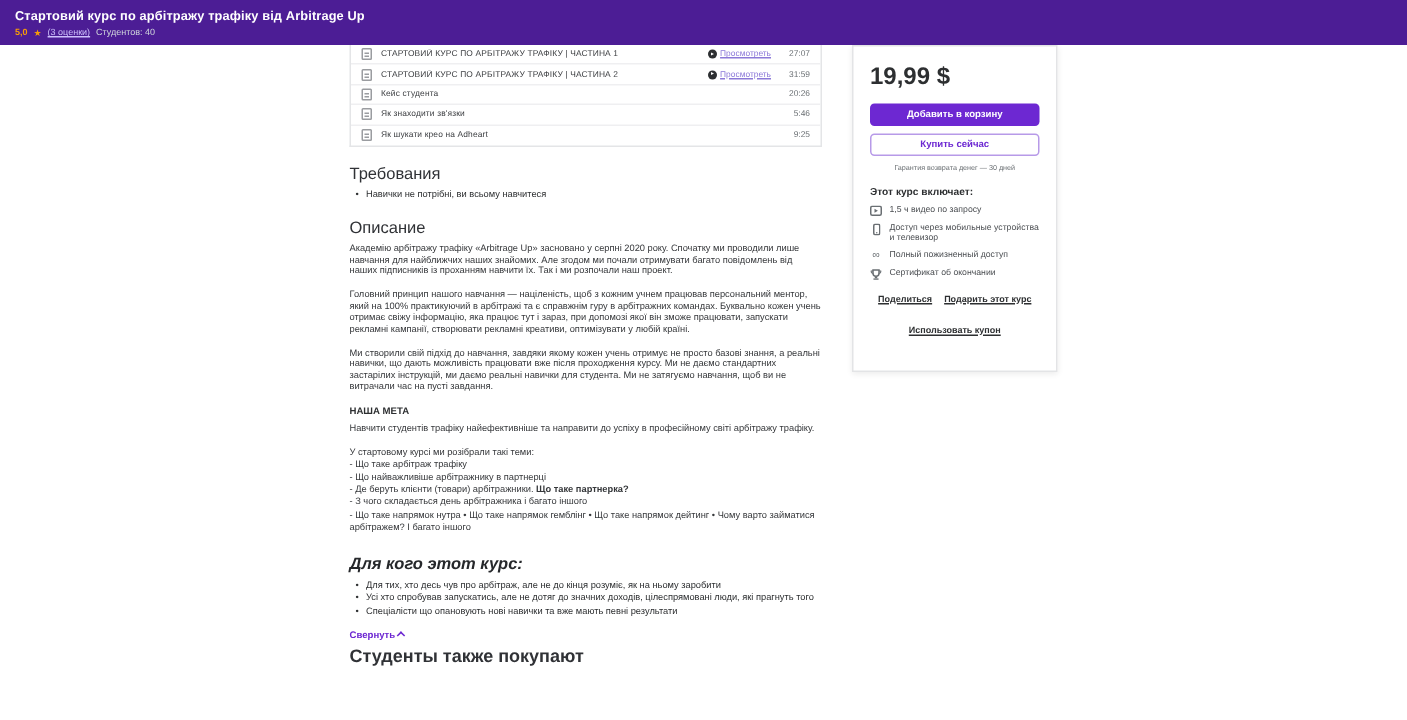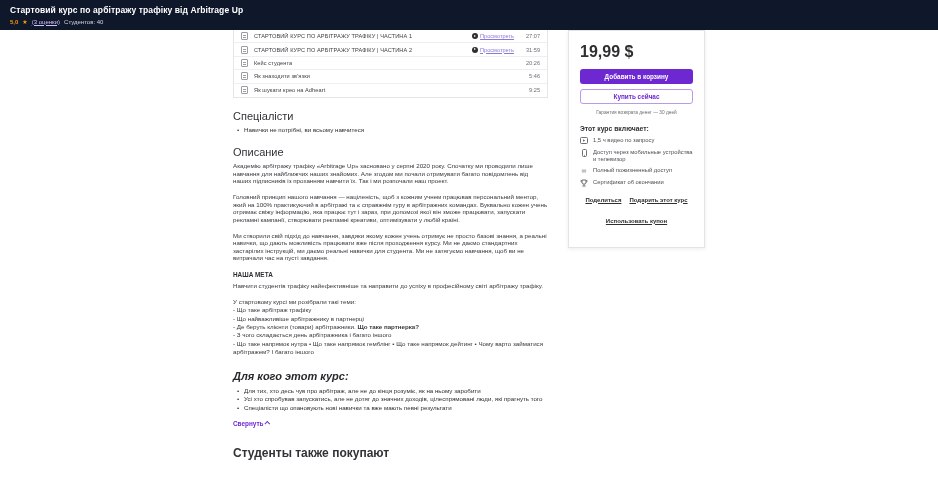--- a/index.html
+++ b/index.html
@@ -1,21 +1,21 @@
 <!DOCTYPE html>
 <html><head>
 <meta charset="utf-8">
 <style>
   * { margin:0; padding:0; box-sizing:border-box; }
   html,body { width:938px; height:480px; background:#fff; overflow:hidden;
     font-family:"Liberation Sans", sans-serif; color:#2d2f31; }
 
   
   .topbar { position:absolute; left:0; top:0; width:938px; height:30px;
-    background:#0f172a; color:#fff; padding:5px 10px 0 10px; z-index:5; }
+    background:#4c1d95; color:#fff; padding:5px 10px 0 10px; z-index:5; }
   .topbar h1 { font-size:8.5px; font-weight:bold; letter-spacing:.1px; }
   .topbar .meta { margin-top:3px; font-size:6px; display:flex; gap:4px; align-items:center; }
   .rating-num { color:#f69c08; font-weight:bold; }
   .star { color:#f69c08; font-size:6px; }
   .ratings-link { color:#cec0fc; text-decoration:underline; cursor:pointer; }
   .students { color:#d1d7dc; }
 
   
   .main { position:absolute; left:233px; top:30px; width:315px; }
 
@@ -45,21 +45,21 @@
   .mini-h { font-size:6.4px; font-weight:bold; margin:2px 0 4px 0; }
   .topics { font-size:6.2px; line-height:8.3px; color:#36383b; margin-bottom:10px; }
   .topics .bold { font-weight:bold; }
 
   .audience-h { font-size:11px; font-weight:bold; margin:14px 0 5px 0; color:#26282b;font-style:italic; }
   .collapse { display:inline-flex; align-items:center; gap:3px; margin-top:6px;
     font-size:6.4px; font-weight:bold; color:#6d28d2; cursor:pointer; }
   .chev-up { width:4px; height:4px; border-left:1.2px solid #6d28d2; border-top:1.2px solid #6d28d2;
     transform:rotate(45deg) translateY(1px); display:inline-block; }
 
-  .also-buy { font-size:12px; color:#303236; margin-top:16px; }
+  .also-buy { font-size:12px; color:#303236; }
 
   
   .sidebar { position:absolute; left:568px; top:30px; width:137px; background:#fff;
     border:1px solid #e3e4e6; box-shadow:0 1px 4px rgba(0,0,0,.08); padding:12px 11px 10px 11px; }
   .price { font-size:16px; font-weight:bold; color:#2d2f31; margin-bottom:8px; }
   .btn { display:flex; align-items:center; justify-content:center; width:100%;
     height:15px; border-radius:3px; font-size:6.4px; font-weight:bold; cursor:pointer; }
   .btn-primary { background:#6d28d2; color:#fff; border:none; margin-bottom:5px; }
   .btn-outline { background:#fff; color:#6d28d2; border:1px solid #b79ae8; }
   .guarantee { font-size:4.8px; color:#6a6f73; text-align:center; margin:6px 0 10px 0; }
@@ -126,21 +126,21 @@
       <span class="duration">5:46</span>
     </div>
 
     <div class="cur-row">
       <span class="file-icon"></span>
       <span class="cur-title">Як шукати крео на Adheart</span>
       <span class="duration">9:25</span>
     </div>
   </div>
 
-  <h2 class="section-h">Спеціалісти</h2>
+  <h2 class="section-h">Требования</h2>
   <ul class="bullets">
     <li>Навички не потрібні, ви всьому навчитеся</li>
   </ul>
 
   <div class="desc">
     <h2 class="section-h">Описание</h2>
     <p>Академію арбітражу трафіку «Arbitrage Up» засновано у серпні 2020 року. Спочатку ми проводили лише навчання для найближчих наших знайомих. Але згодом ми почали отримувати багато повідомлень від наших підписників із проханням навчити їх. Так і ми розпочали наш проект.</p>
     <p>Головний принцип нашого навчання — націленість, щоб з кожним учнем працював персональний ментор, який на 100% практикуючий в арбітражі та є справжнім гуру в арбітражних командах. Буквально кожен учень отримає свіжу інформацію, яка працює тут і зараз, при допомозі якої він зможе працювати, запускати рекламні кампанії, створювати рекламні креативи, оптимізувати у любій країні.</p>
     <p>Ми створили свій підхід до навчання, завдяки якому кожен учень отримує не просто базові знання, а реальні навички, що дають можливість працювати вже після проходження курсу. Ми не даємо стандартних застарілих інструкцій, ми даємо реальні навички для студента. Ми не затягуємо навчання, щоб ви не витрачали час на пусті завдання.</p>
     <div class="mini-h">НАША МЕТА</div>

